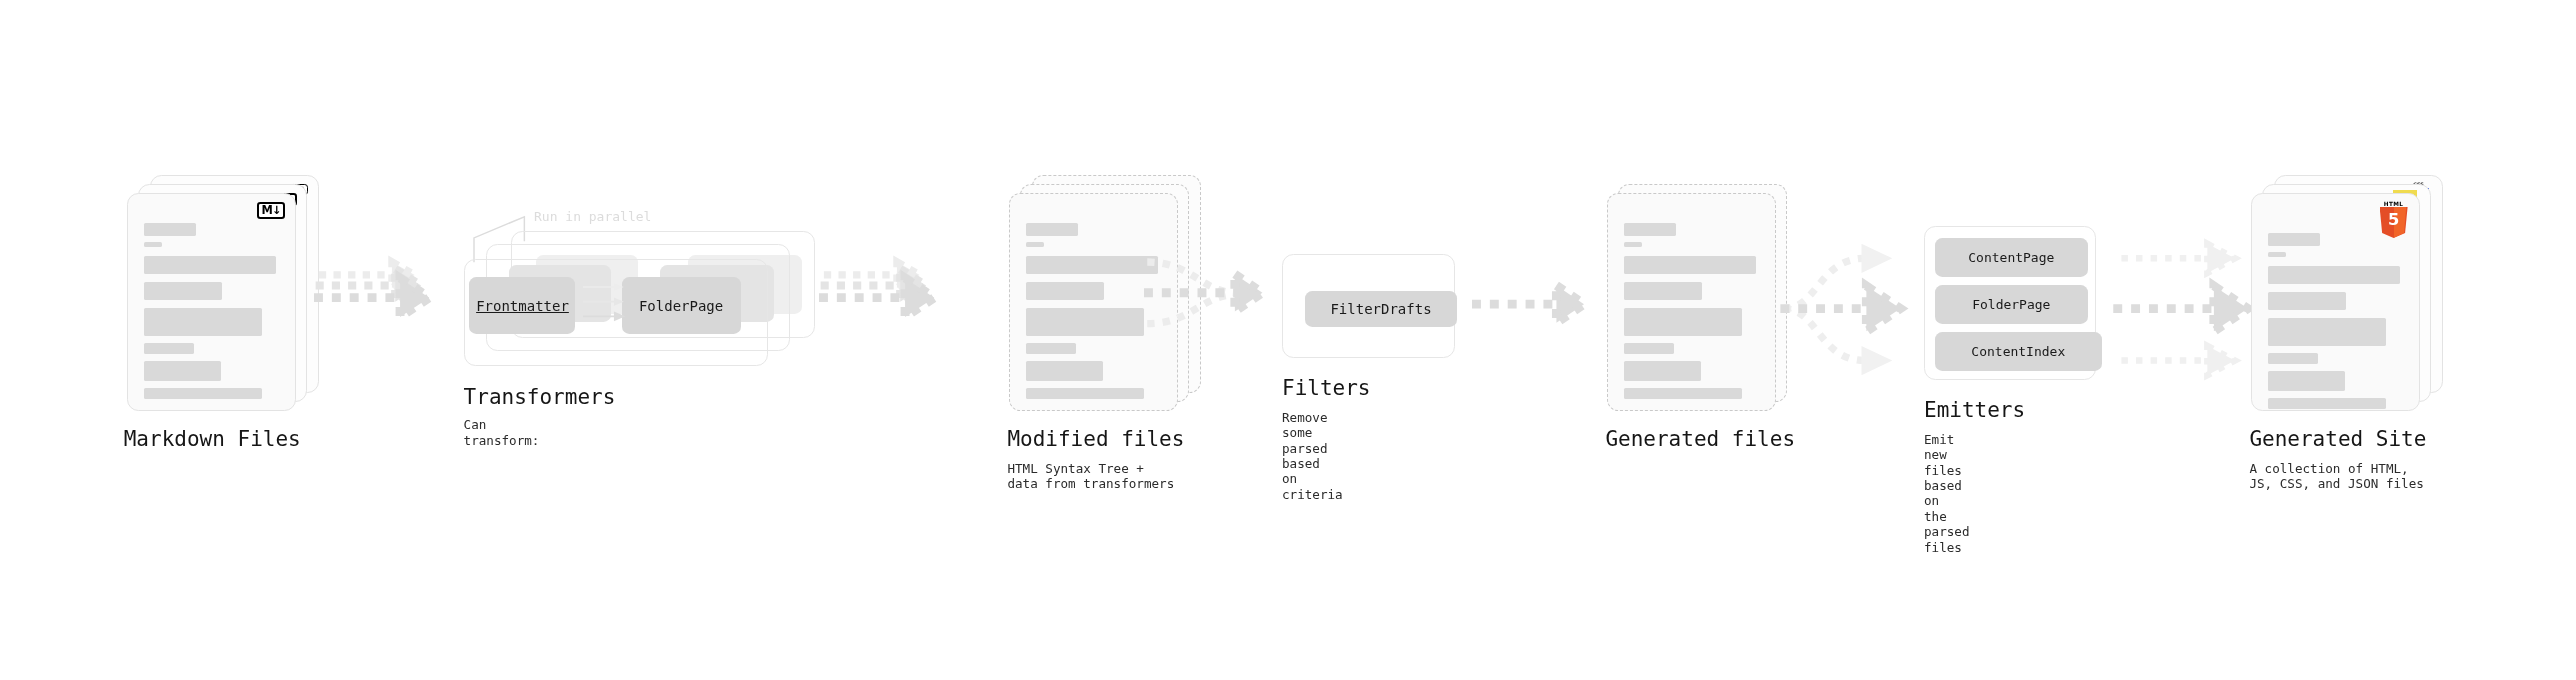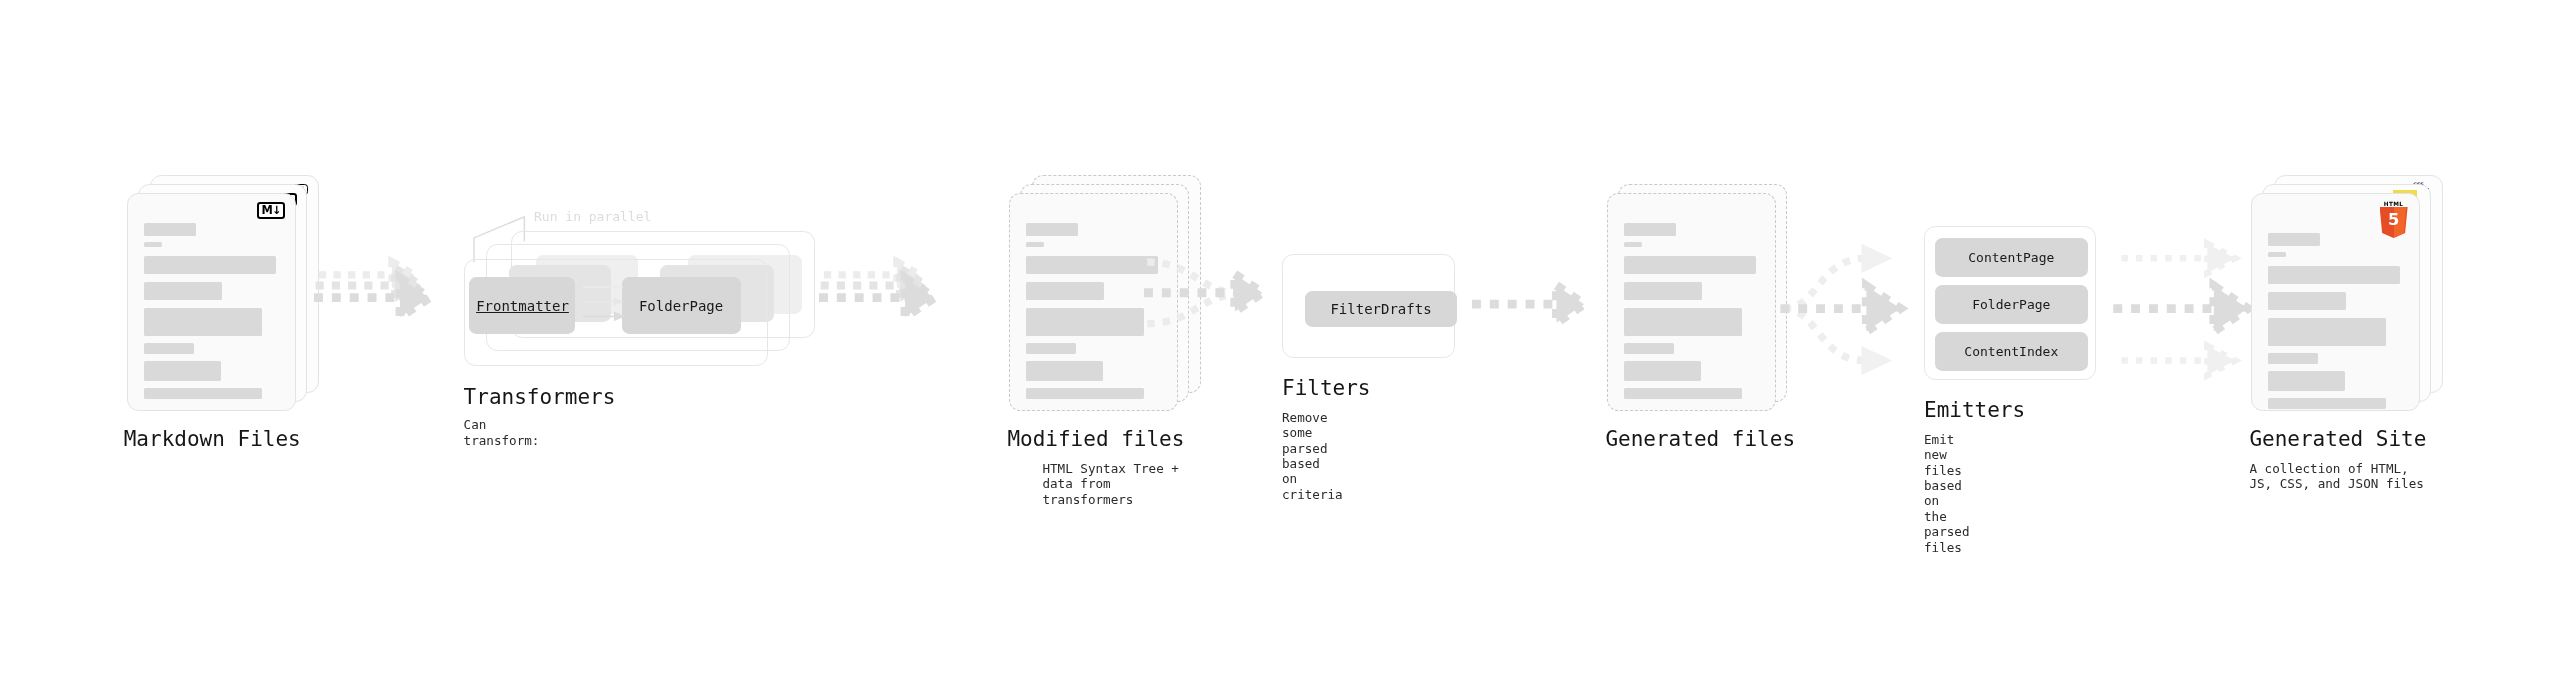--- a/index.html
+++ b/index.html
@@ -241,21 +241,21 @@
         <div class="bar" style="width:132px;height:18.7px;margin-bottom:7.3px;"></div>
         <div class="bar" style="width:78px;height:18.7px;margin-bottom:7.3px;"></div>
         <div class="bar" style="width:118px;height:28.4px;margin-bottom:7.3px;"></div>
         <div class="bar" style="width:50px;height:10.6px;margin-bottom:7.3px;"></div>
         <div class="bar" style="width:77px;height:19.5px;margin-bottom:7.3px;"></div>
         <div class="bar" style="width:118px;height:11.4px;"></div>
       </div>
     </div>
   </div>
   <div class="title" style="position:absolute;left:-1.6px;top:234px;">Modified files</div>
-  <div class="sub" style="position:absolute;left:-1.6px;top:268px;margin-left:35px;">HTML Syntax Tree +
+  <div class="sub" style="position:absolute;left:-1.6px;top:268px;">HTML Syntax Tree +
 data from transformers</div>
 </div>
 
 <svg class="ov" width="146" height="106" style="left:1144px;top:252px;" viewBox="0 0 180 130">
   <g fill="none" stroke="#ececec" stroke-width="9" stroke-dasharray="9 10">
     <path d="M 4 12 C 60 12 70 50 116 50"></path>
     <path d="M 4 88 C 60 88 70 52 116 52"></path>
   </g>
   <g stroke="#dcdcdc" stroke-width="11" stroke-dasharray="11 11" fill="#dcdcdc">
     <line x1="0" y1="50" x2="118" y2="50"></line>
@@ -314,21 +314,21 @@
 </svg>
 
 <div class="stage" style="left:1924px;top:226px;">
   <div class="gbox" style="left:0;top:0;width:172px;height:154px;background:#ffffff;">
     <div class="pill solid" style="left:9.8px;top:10.6px;width:153px;height:39px;font-size:13px;">
       <span>ContentPage</span>
     </div>
     <div class="pill solid" style="left:9.8px;top:58px;width:153px;height:39px;font-size:13px;">
       <span>FolderPage</span>
     </div>
-    <div class="pill solid" style="left:9.8px;top:105px;width:153px;height:39px;font-size:13px;">
+    <div class="pill solid" style="left:9.8px;top:105px;width:167px;height:39px;font-size:13px;">
       <span>ContentIndex</span>
     </div>
   </div>
   <div class="title" style="position:absolute;left:0px;top:172px;">Emitters</div>
   <div class="sub" style="position:absolute;left:0px;top:206px;">Emit new files based on
 the parsed files</div>
 </div>
 
 <svg class="ov" width="179" height="146" style="left:2113px;top:234px;" viewBox="0 0 220 180">
   <g stroke="#f0f0f0" stroke-width="8" stroke-dasharray="8 10" fill="#f0f0f0">

